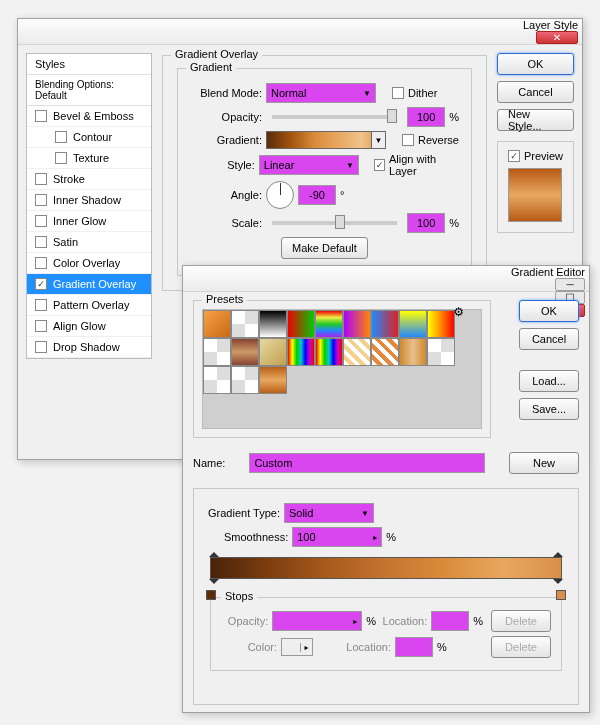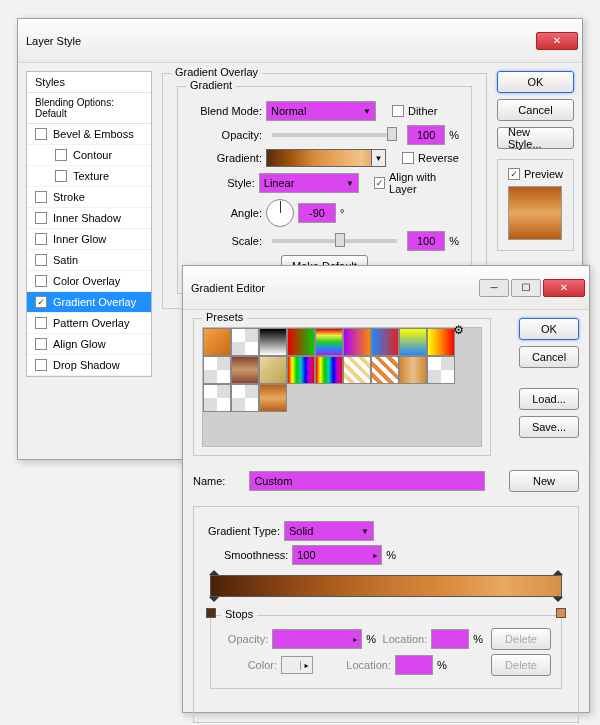--- a/index.html
+++ b/index.html
@@ -1,18 +1,18 @@
 <!DOCTYPE html>
 <html><head>
 <meta charset="utf-8">
 <style>
 * { box-sizing: border-box; font-family: "Segoe UI", Tahoma, sans-serif; font-size: 11px; }
 body { margin: 0; background: #f2f2f2; width: 600px; height: 725px; position: relative; }
 .dialog { position: absolute; background: #f0f0f0; border: 1px solid #a0a0a0; box-shadow: 2px 2px 8px rgba(0,0,0,.2); }
-.titlebar { height: 44px; background: linear-gradient(#fdfdfd,#ebebeb); border-bottom: 1px solid #d4d4d4; display: flex; align-items: center; padding: 0 4px 0 8px; }
+.titlebar { height: 26px; background: linear-gradient(#fdfdfd,#ebebeb); border-bottom: 1px solid #d4d4d4; display: flex; align-items: flex-end; padding: 0 4px 0 8px; flex-direction: column; }
 .titlebar-title { flex: 1; }
 .winbtn { width: 30px; height: 18px; border: 1px solid #a0a0a0; background: #e8e8e8; margin-left: 2px; display: flex; align-items: center; justify-content: center; border-radius: 2px; font-size: 10px; cursor: pointer; }
 .winbtn.close { background: linear-gradient(#e67,#c33); border-color: #a22; color: #fff; width: 42px; }
 .body { padding: 8px; display: flex; gap: 8px; }
 
 .styles-panel { width: 150px; border: 1px solid #bcbcbc; background: #fff; }
 .styles-header { padding: 4px 8px; border-bottom: 1px solid #e0e0e0; }
 .styles-sub { padding: 4px 8px; border-bottom: 1px solid #e0e0e0; font-size: 10px; }
 .style-item { display: flex; align-items: center; gap: 6px; padding: 4px 8px; border-bottom: 1px solid #f0f0f0; cursor: pointer; }
 .style-item.indent { padding-left: 28px; }

